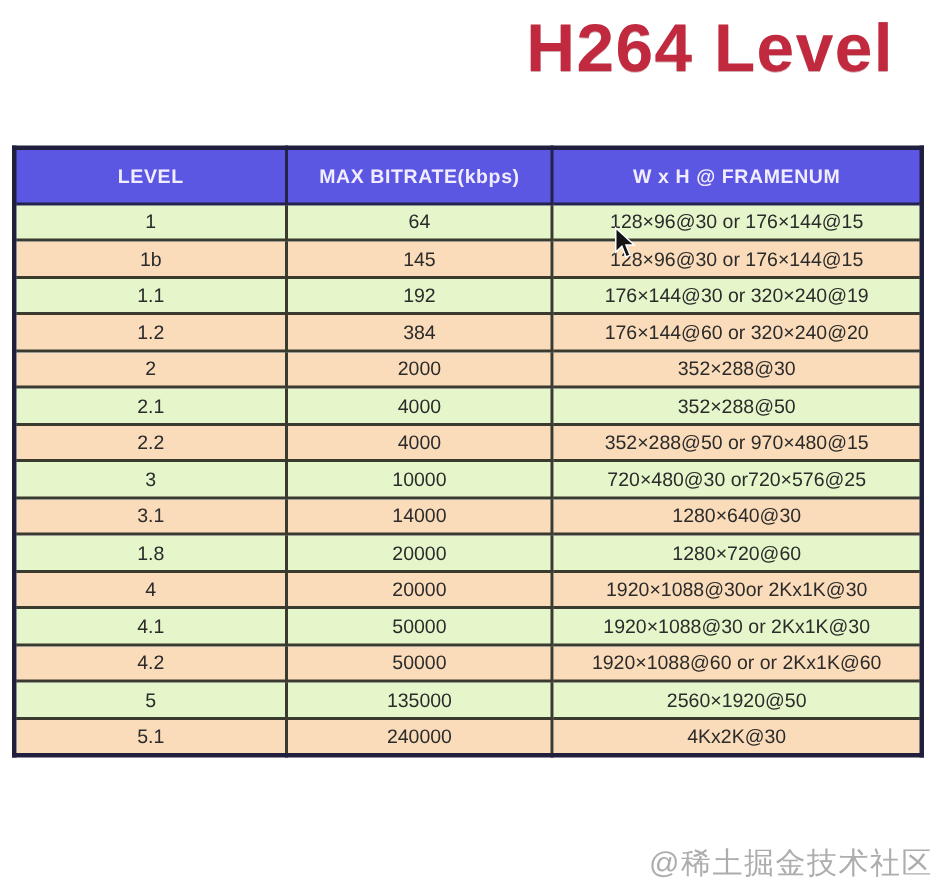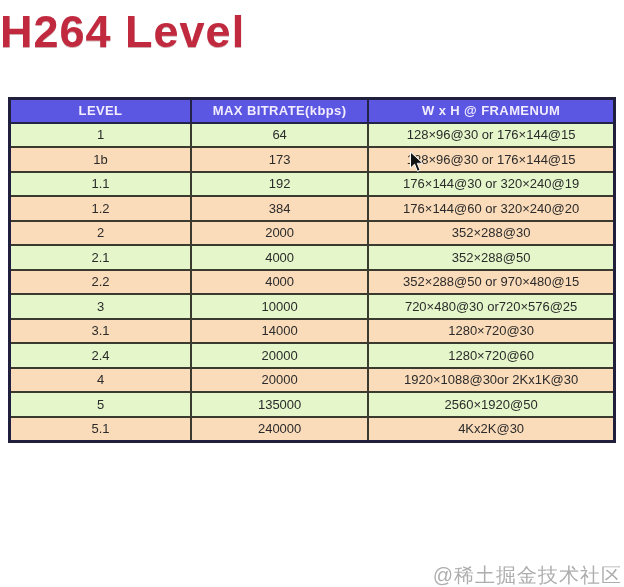--- a/index.html
+++ b/index.html
@@ -18,37 +18,37 @@
   body{
     position:relative;
     width:624px;height:587px;
     background:#ffffff;
     overflow:hidden;
     font-family:"Liberation Sans", sans-serif;
   }
   .page-title{
     position:absolute;
     top:6px;left:0;width:596px;
-    text-align:left;
+    text-align:right;
     font-size:45px;
     font-weight:bold;
     color:var(--title-red);
     letter-spacing:1px;
     text-shadow:0 1px 0 rgba(120,20,30,.35);
   }
   table.level-table{
     position:absolute;
     left:8px;top:97px;
     width:608px;
     border-collapse:collapse;
     table-layout:fixed;
     border:3px solid var(--outer-border);
   }
   .level-table th{
-    height:24px;
+    height:37px;
     background:var(--header-blue);
     color:var(--header-text);
     font-size:13px;
     font-weight:bold;
     letter-spacing:.4px;
     border:2px solid #23234a;
     text-align:center;
   }
   .level-table td{
     height:24.5px;
@@ -100,21 +100,21 @@
     </tr>
   </thead>
   <tbody id="table-body">
       <tr class="green">
         <td>1</td>
         <td>64</td>
         <td>128×96@30 or 176×144@15</td>
       </tr>
       <tr class="peach">
         <td>1b</td>
-        <td>173</td>
+        <td>145</td>
         <td>128×96@30 or 176×144@15</td>
       </tr>
       <tr class="green">
         <td>1.1</td>
         <td>192</td>
         <td>176×144@30 or 320×240@19</td>
       </tr>
       <tr class="peach">
         <td>1.2</td>
         <td>384</td>
@@ -136,31 +136,41 @@
         <td>352×288@50 or 970×480@15</td>
       </tr>
       <tr class="green">
         <td>3</td>
         <td>10000</td>
         <td>720×480@30 or720×576@25</td>
       </tr>
       <tr class="peach">
         <td>3.1</td>
         <td>14000</td>
-        <td>1280×720@30</td>
+        <td>1280×640@30</td>
       </tr>
       <tr class="green">
-        <td>2.4</td>
+        <td>1.8</td>
         <td>20000</td>
         <td>1280×720@60</td>
       </tr>
       <tr class="peach">
         <td>4</td>
         <td>20000</td>
         <td>1920×1088@30or 2Kx1K@30</td>
+      </tr>
+      <tr class="green">
+        <td>4.1</td>
+        <td>50000</td>
+        <td>1920×1088@30 or 2Kx1K@30</td>
+      </tr>
+      <tr class="peach">
+        <td>4.2</td>
+        <td>50000</td>
+        <td>1920×1088@60 or or 2Kx1K@60</td>
       </tr>
       <tr class="green">
         <td>5</td>
         <td>135000</td>
         <td>2560×1920@50</td>
       </tr>
       <tr class="peach">
         <td>5.1</td>
         <td>240000</td>
         <td>4Kx2K@30</td>

